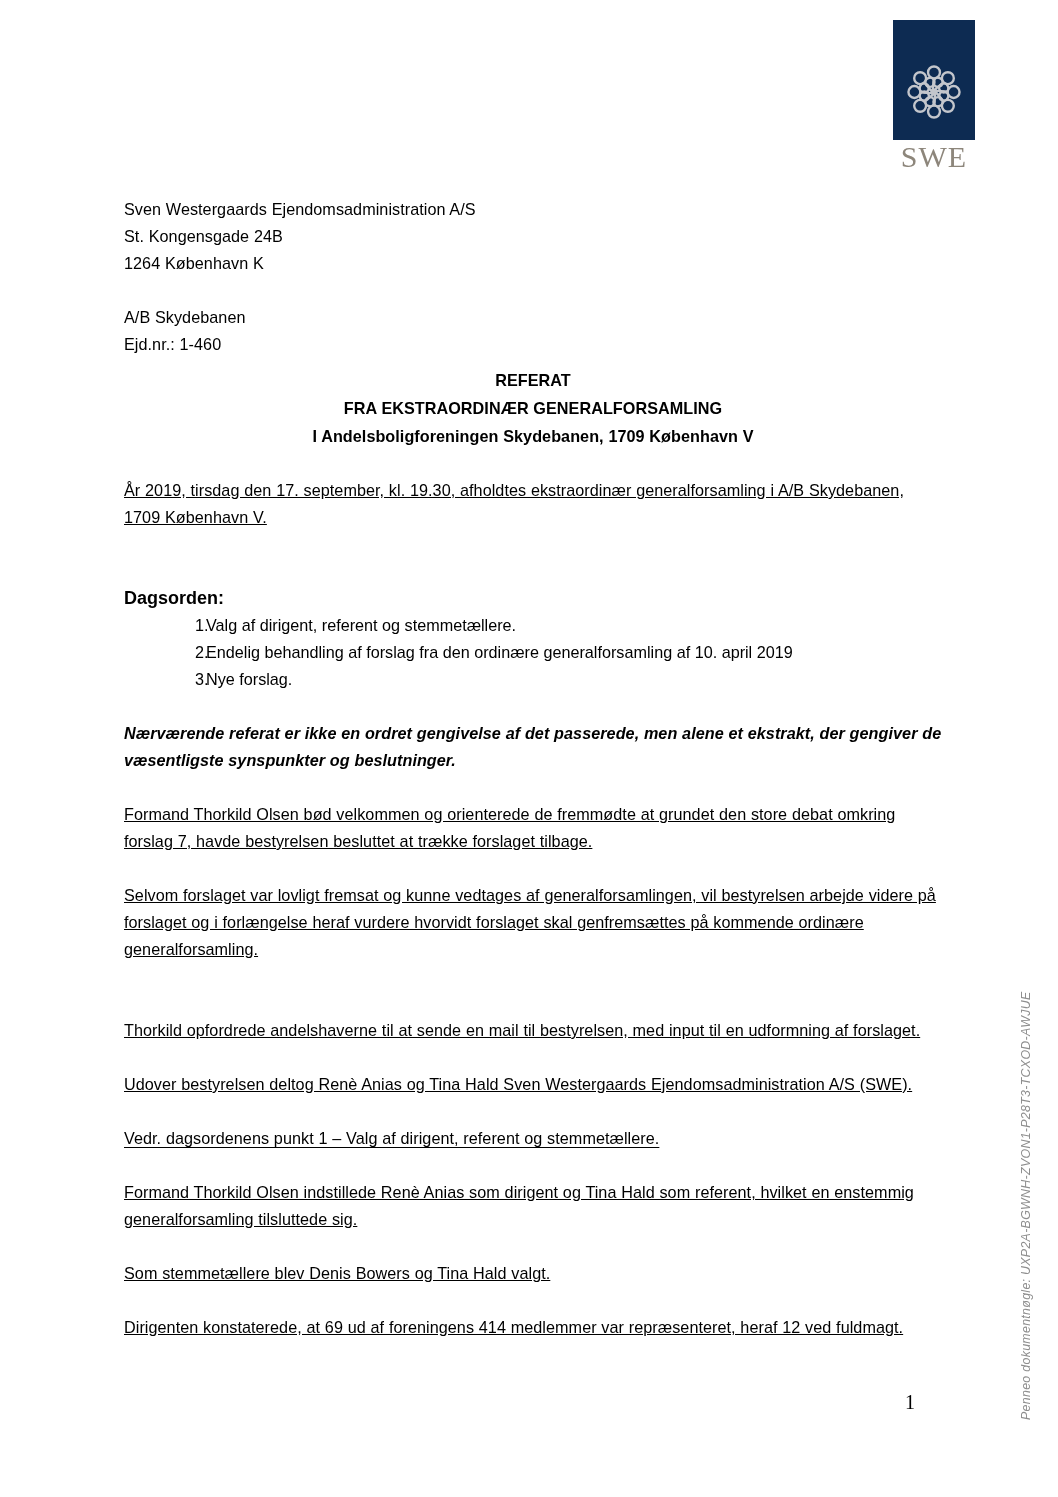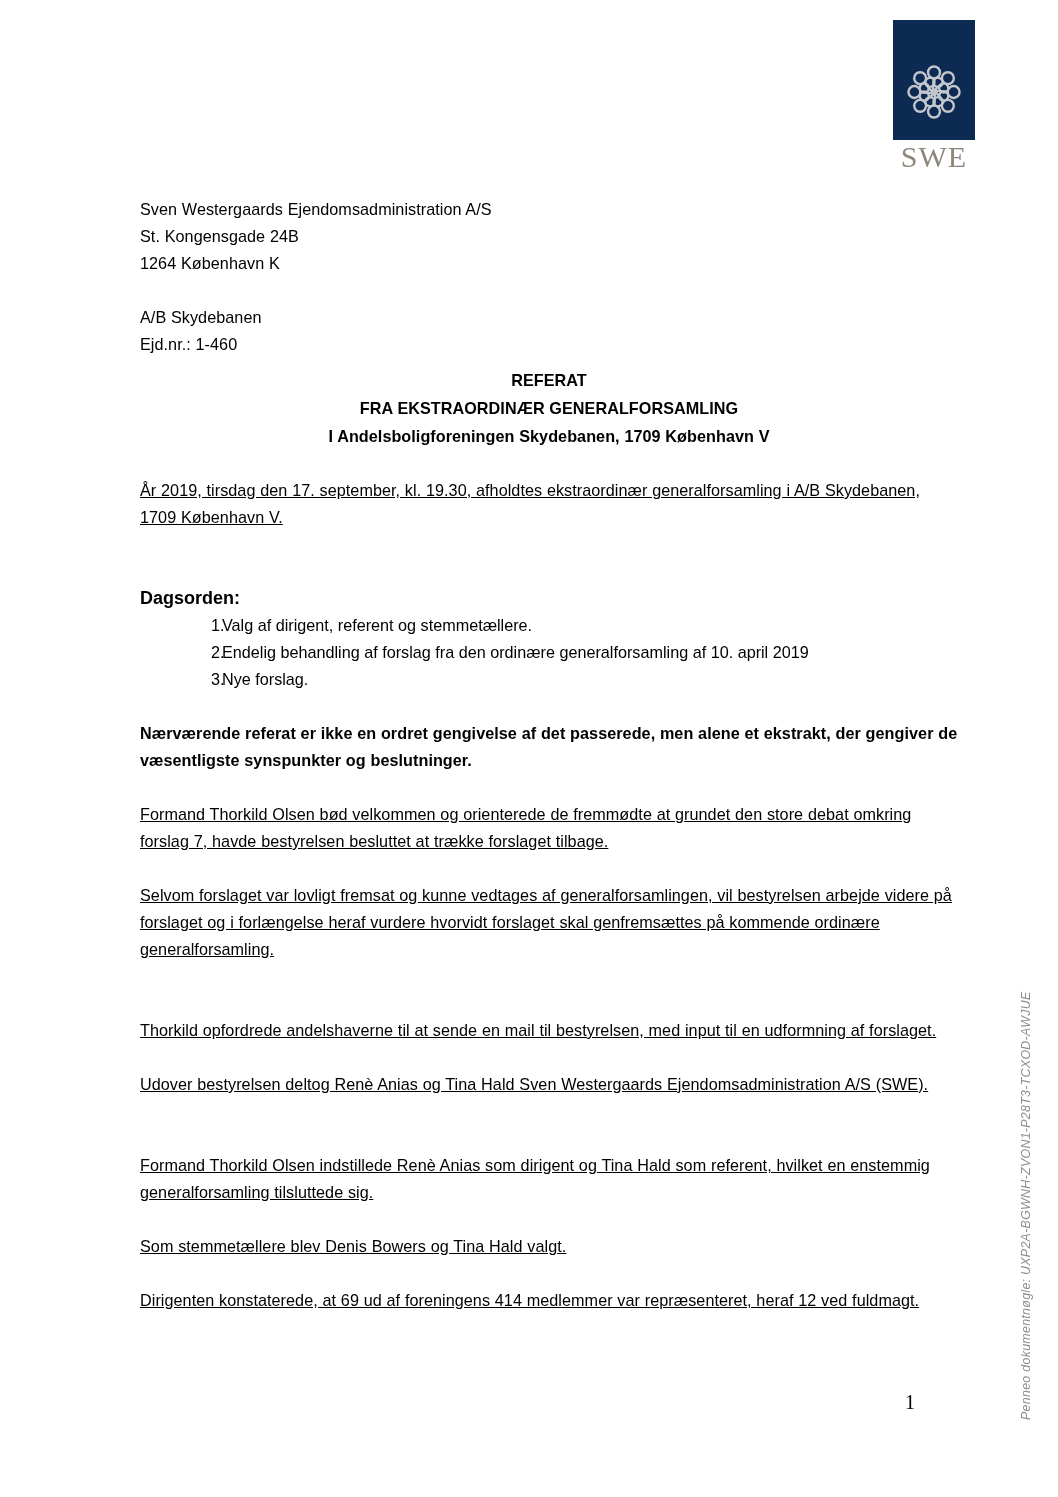--- a/index.html
+++ b/index.html
@@ -50,21 +50,21 @@
     font-size: 30px;
     letter-spacing: 1px;
     color: #8d867b;
     line-height: 1.05;
     margin-top: 1px;
   }
 
   
   .doc {
     position: absolute;
-    left: 140px;
+    left: 124px;
     top: 196px;
     width: 818px;
   }
 
   .addr-line,
   .para,
   .para-bold,
   .heading-underline,
   .center-line {
     font-size: 16.2px;
@@ -83,21 +83,21 @@
     margin-top: 8px;
   }
   .center-line {
     font-weight: bold;
     line-height: 28px;
   }
   .gap-md { height: 27px; }
   .gap-lg { height: 54px; }
 
   .para { text-align: left; text-decoration: underline; }
-  .para-bold { font-weight: bold; }
+  .para-bold { font-weight: bold; font-style: italic; }
 
   .heading-underline {
     text-decoration: underline;
     text-underline-offset: 3px;
   }
 
   
   .agenda-label { font-weight: bold; font-size: 18px; line-height: 27px; }
   .agenda-row {
     display: flex;
@@ -270,20 +270,21 @@
     <div class="gap-lg"></div>
 
     <p class="para">Thorkild opfordrede andelshaverne til at sende en mail til bestyrelsen, med  input til en udformning af forslaget.</p>
 
     <div class="gap-md"></div>
 
     <p class="para">Udover bestyrelsen deltog Renè Anias og Tina Hald Sven Westergaards Ejendomsadministration A/S (SWE).</p>
 
     <div class="gap-md"></div>
 
+    <p class="heading-underline">Vedr. dagsordenens punkt 1 – Valg af dirigent, referent og stemmetællere.</p>
 
     <div class="gap-md"></div>
 
     <p class="para">Formand Thorkild Olsen indstillede Renè Anias som dirigent og Tina Hald som referent, hvilket en enstemmig generalforsamling tilsluttede sig.</p>
 
     <div class="gap-md"></div>
 
     <p class="para">Som stemmetællere blev Denis Bowers og Tina Hald valgt.</p>
 
     <div class="gap-md"></div>

